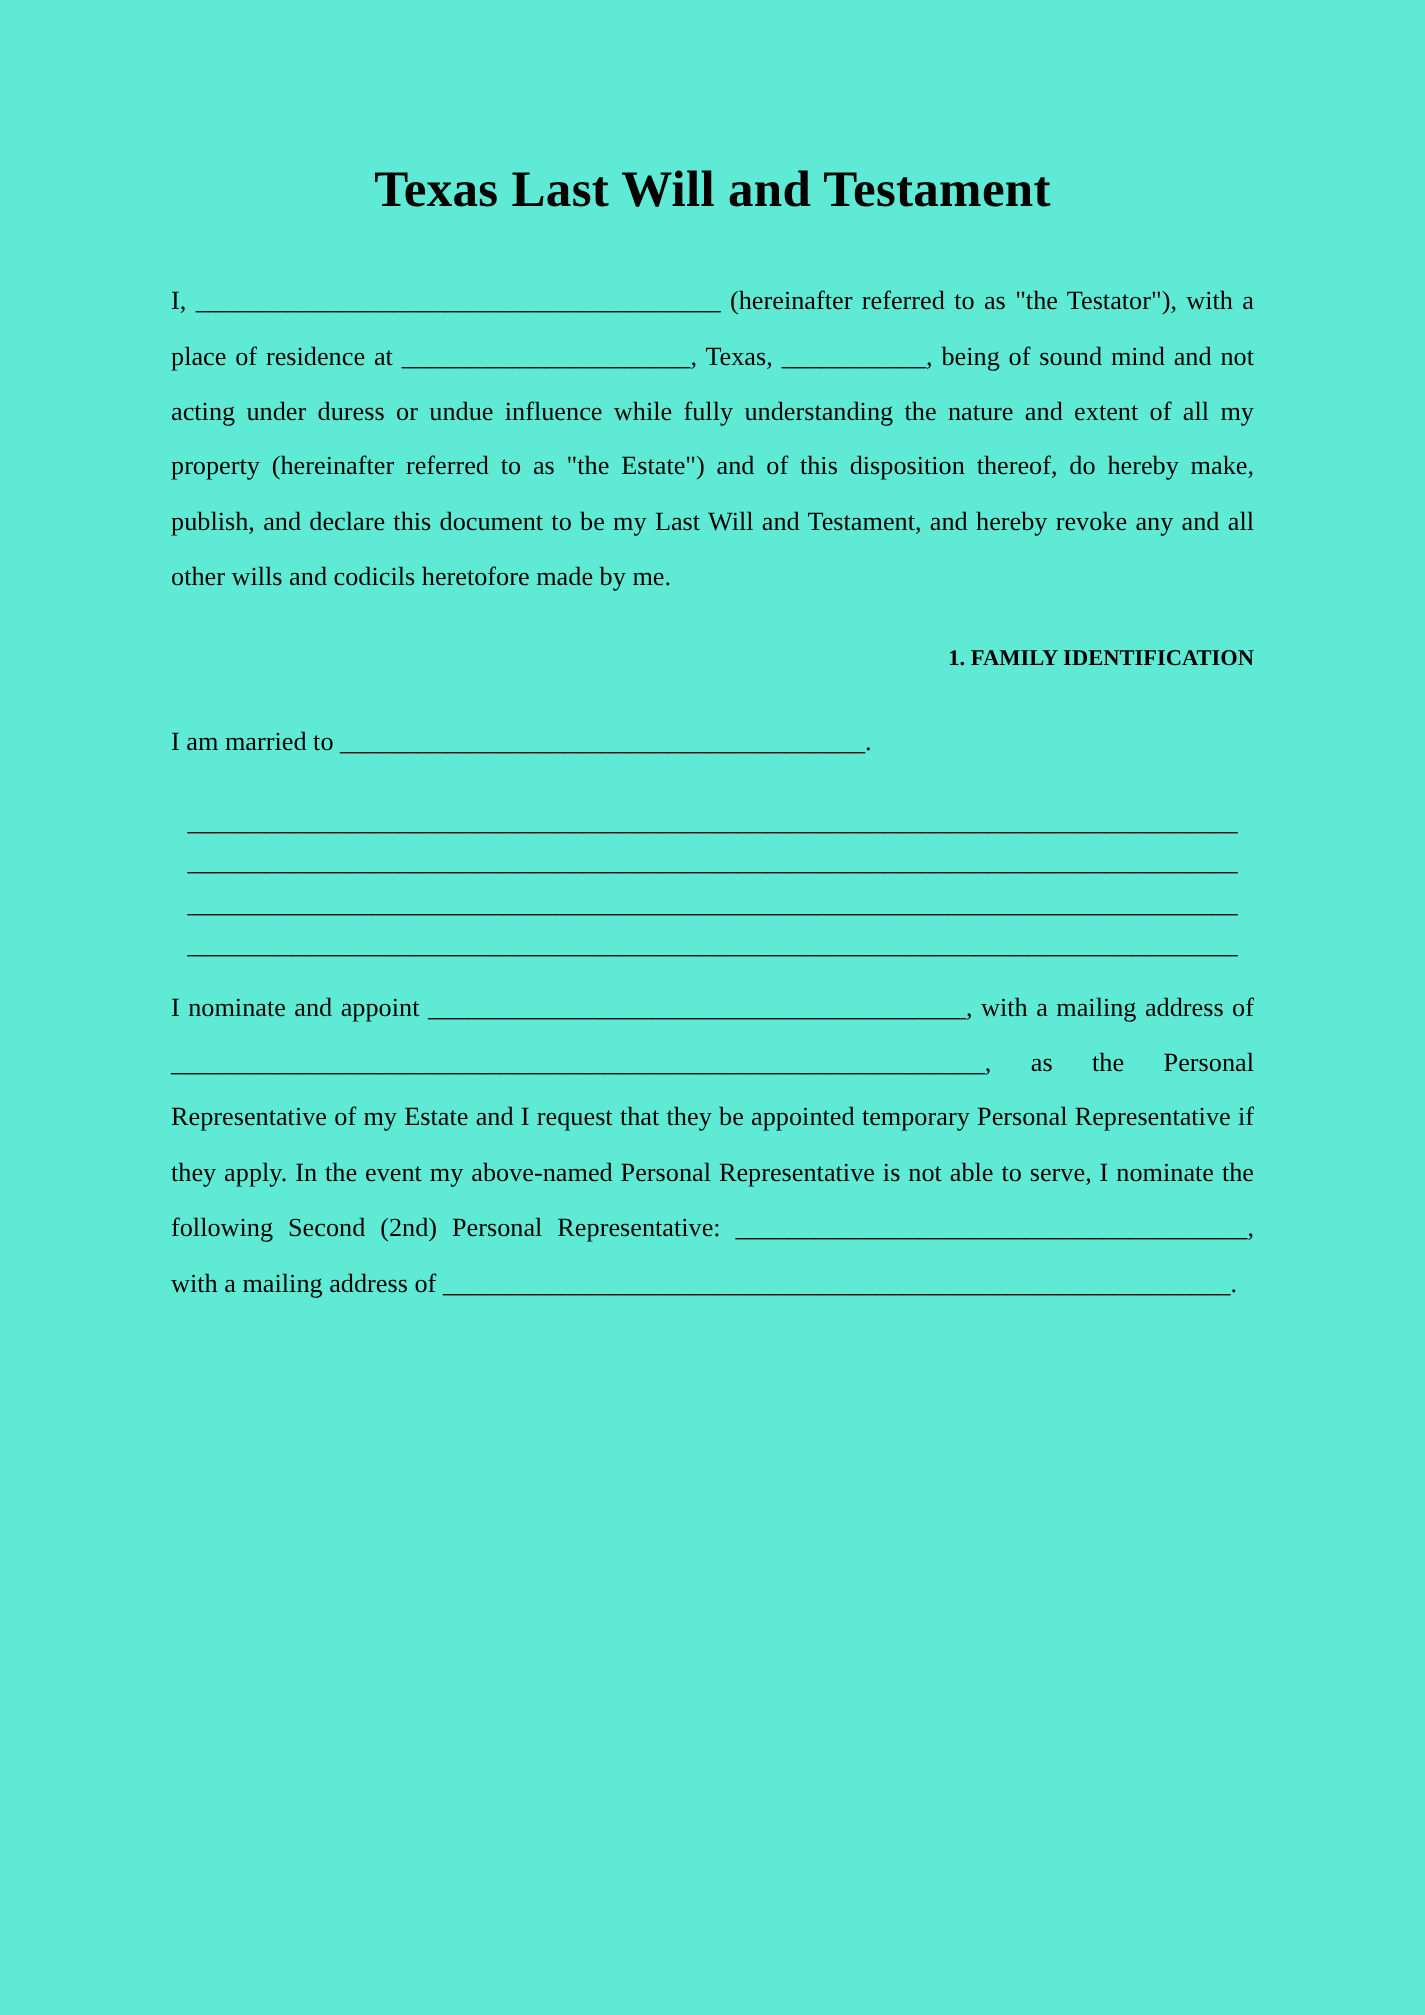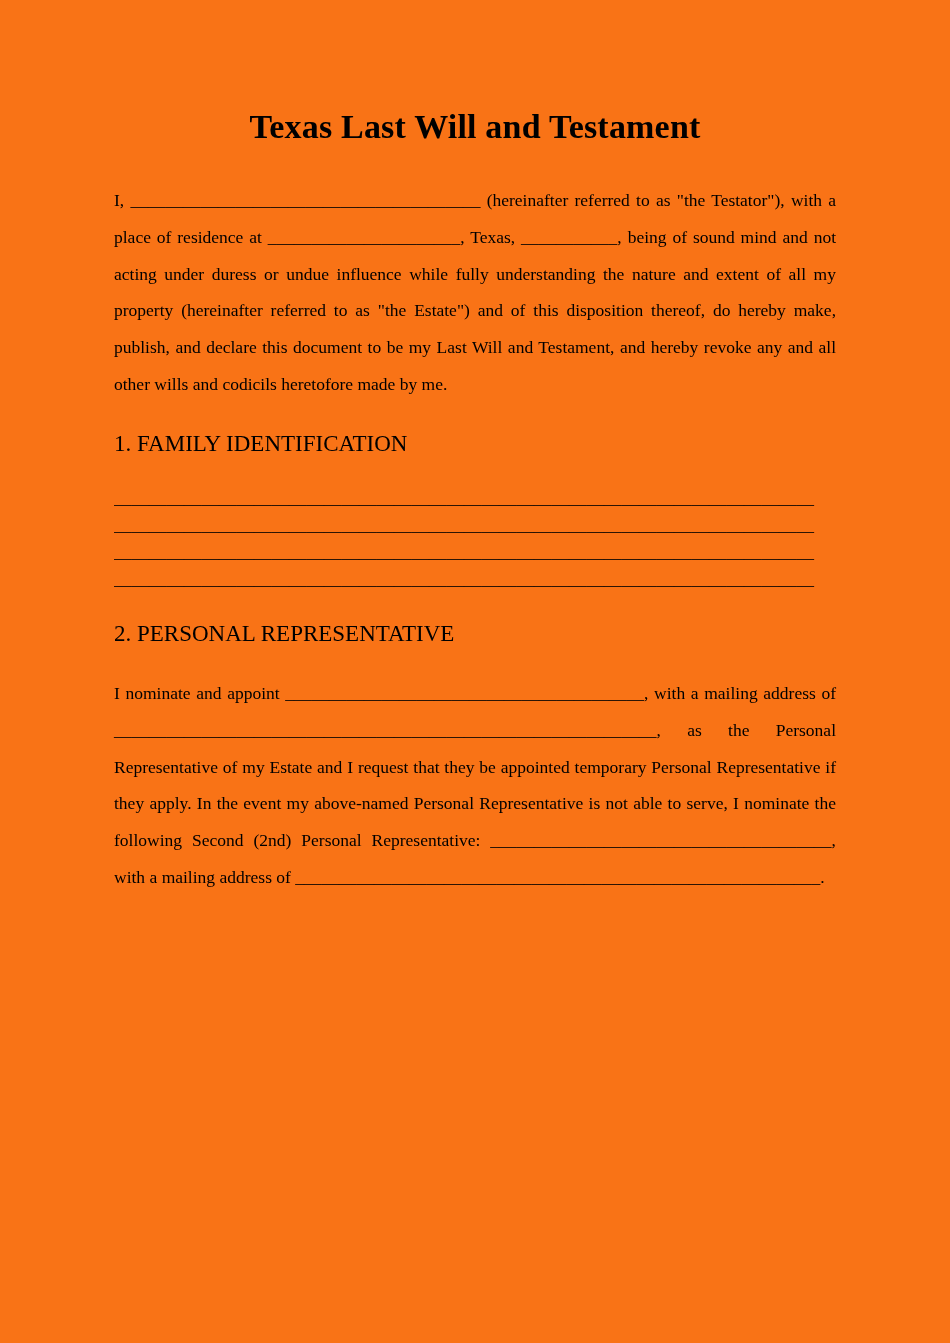--- a/index.html
+++ b/index.html
@@ -5,55 +5,56 @@
   html, body {
     margin: 0;
     padding: 0;
     background: #ffffff;
   }
   .page {
     position: relative;
     width: 950px;
     height: 1343px;
     margin: 0 auto;
-    background: #f97316;
+    background: #5eead4;
     box-sizing: border-box;
     padding: 108px 114px 40px 114px;
     font-family: "Liberation Serif", "DejaVu Serif", serif;
     font-size: 17.5px;
     color: #000000;
     overflow: hidden;
   }
   .title {
     font-size: 34px;
     font-weight: bold;
     text-align: center;
     margin: 0 0 36px 0;
     letter-spacing: 0.2px;
   }
   .heading {
-    font-size: 23px;
-    font-weight: normal;
-    text-align: left;
+    font-size: 15px;
+    font-weight: bold;
+    text-align: right;
     margin: 28px 0 28px 0;
   }
   .para {
     margin: 0 0 6px 0;
     line-height: 2.1;
     text-align: justify;
   }
   .para.intro {
     margin-bottom: 14px;
   }
   .para.tight {
     line-height: 1.75;
     margin-bottom: 4px;
   }
   .blank-block {
     margin: 22px 0 10px 0;
+    text-align: center;
   }
   .blank-line {
     line-height: 1.55;
     white-space: nowrap;
     overflow: hidden;
   }
   .b {
     font-weight: normal;
   }
 </style>
@@ -61,28 +62,28 @@
 <body>
 
 <div class="page">
 
   <h1 class="title">Texas Last Will and Testament</h1>
 
   <p class="para intro"><span>I, ________________________________________ (hereinafter referred to as "the Testator"), with a place of residence at ______________________, </span><span class="b">Texas</span><span>, ___________, being of sound mind and not acting under duress or undue influence while fully understanding the nature and extent of all my property (hereinafter referred to as "the Estate") and of this disposition thereof, do hereby make, publish, and declare this document to be my Last Will and Testament, and hereby revoke any and all other wills and codicils heretofore made by me.</span></p>
 
   <h2 class="heading">1. FAMILY IDENTIFICATION</h2>
 
+  <p class="para">I am married to ________________________________________.</p>
 
 
 
   <div class="blank-block">
     <div class="blank-line">________________________________________________________________________________</div>
     <div class="blank-line">________________________________________________________________________________</div>
     <div class="blank-line">________________________________________________________________________________</div>
     <div class="blank-line">________________________________________________________________________________</div>
   </div>
 
 
-  <h2 class="heading">2. PERSONAL REPRESENTATIVE</h2>
 
   <p class="para">I nominate and appoint _________________________________________, with a mailing address of ______________________________________________________________, as the Personal Representative of my Estate and I request that they be appointed temporary Personal Representative if they apply. In the event my above-named Personal Representative is not able to serve, I nominate the following Second (2nd) Personal Representative: _______________________________________, with a mailing address of ____________________________________________________________.</p>
 
 </div>
 
 </body></html>

